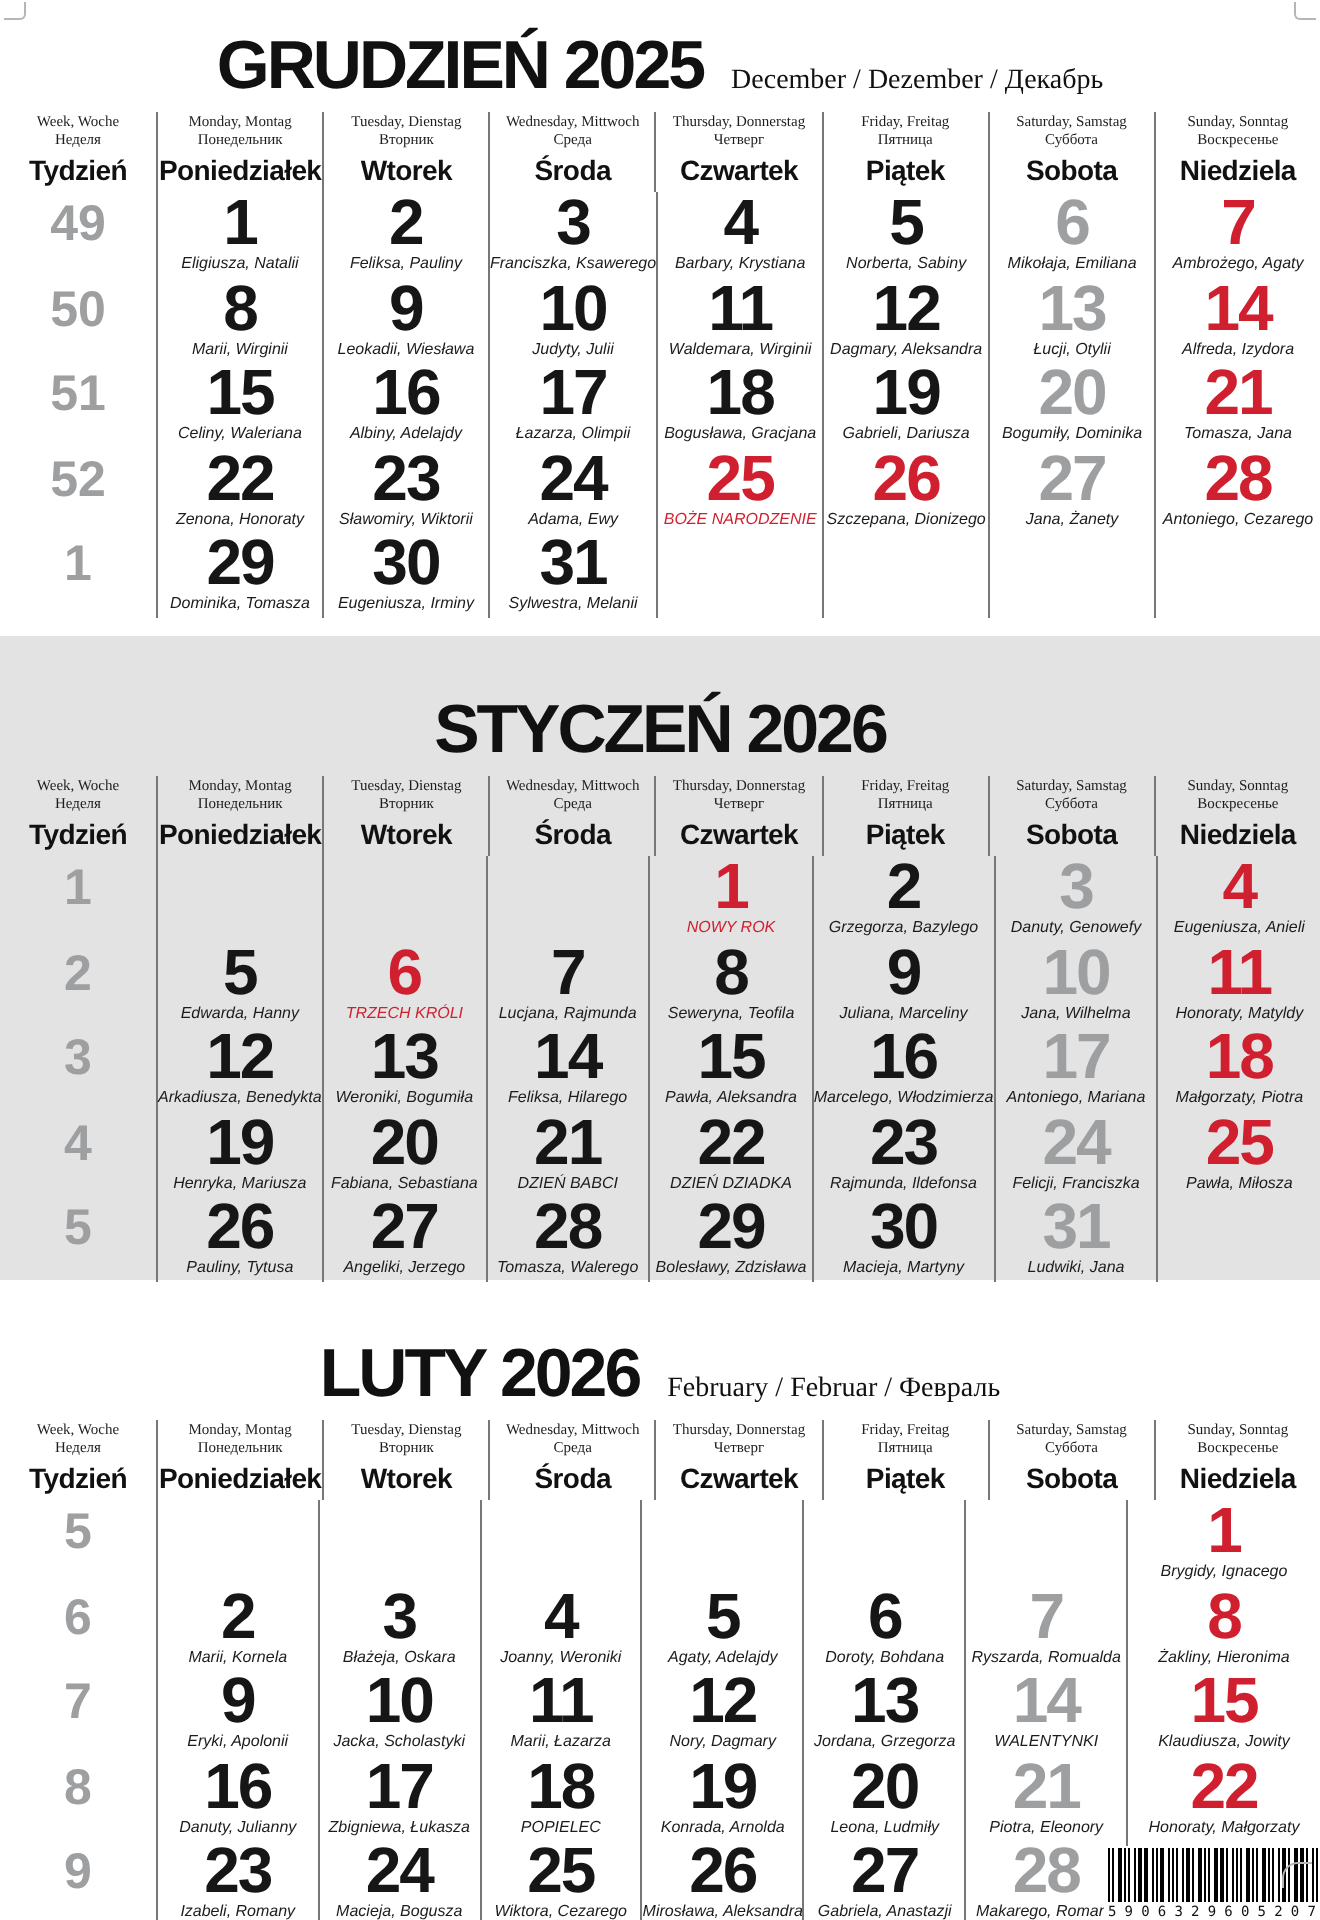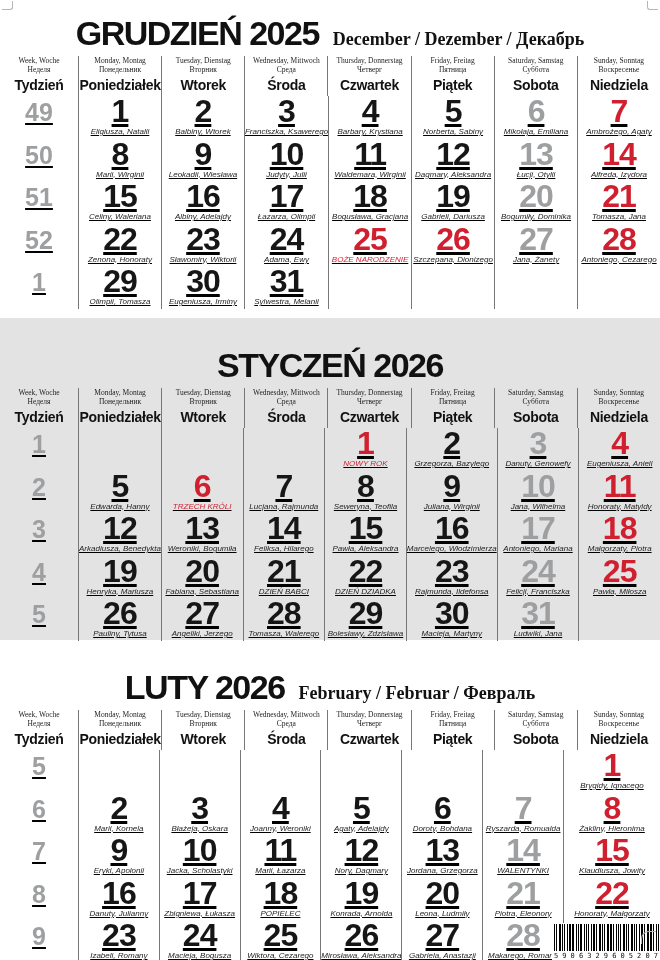--- a/index.html
+++ b/index.html
@@ -11,26 +11,26 @@
   }
   .month{box-sizing:border-box;}
   #m0{height:318px;background:#ffffff;}
   #m1{height:322px;background:#e3e3e4;}
   #m2{height:320px;background:#ffffff;}
 
   .title-row{display:flex;align-items:baseline;justify-content:center;gap:14px;}
   #m0 .title-row{padding-top:16px;}
   #m1 .title-row,#m2 .title-row{padding-top:30px;}
   .month-title{font-size:34px;font-weight:700;letter-spacing:-1.5px;color:#111;line-height:34px;}
-  .month-subtitle{font-family:"Liberation Serif",serif;font-size:18px;font-weight:700;color:#111;}
+  .month-subtitle{font-family:"Liberation Serif",serif;font-size:14px;font-weight:400;color:#111;}
 
   .cal{margin-top:6px;}
   .day-header,.grid{display:grid;grid-template-columns:78px repeat(7,1fr);}
   .day-header{height:40px;}
-  .grid{grid-auto-rows:42.5px;text-decoration:underline;}
+  .grid{grid-auto-rows:42.5px;}
   .h-cell{text-align:center;padding-top:1px;overflow:visible;}
   .h-small{font-family:"Liberation Serif",serif;font-size:7.5px;line-height:8.5px;color:#1d1d1d;white-space:nowrap;}
   .h-day{font-size:14px;font-weight:700;line-height:16px;padding-top:3px;letter-spacing:-0.3px;color:#111;white-space:nowrap;}
   .bl{border-left:1px solid #777;}
   .cell{text-align:center;overflow:visible;}
   .weeknum{font-size:25px;font-weight:700;color:#9d9fa1;line-height:33px;}
   .daynum{font-size:32px;font-weight:800;line-height:31px;letter-spacing:-1px;color:#161616;}
   .daynum.gray{color:#9d9fa1;}
   .daynum.red{color:#d01f2e;}
   .dayname{font-size:8px;font-style:italic;line-height:9px;color:#1c1c1c;white-space:nowrap;}
@@ -104,21 +104,21 @@
     <div class="grid">
         <div class="cell">
           <div class="weeknum">49</div>
         </div>
         <div class="cell bl">
           <div class="daynum">1</div>
           <div class="dayname">Eligiusza, Natalii</div>
         </div>
         <div class="cell bl">
           <div class="daynum">2</div>
-          <div class="dayname">Balbiny, Wtorek</div>
+          <div class="dayname">Feliksa, Pauliny</div>
         </div>
         <div class="cell bl">
           <div class="daynum">3</div>
           <div class="dayname">Franciszka, Ksawerego</div>
         </div>
         <div class="cell bl">
           <div class="daynum">4</div>
           <div class="dayname">Barbary, Krystiana</div>
         </div>
         <div class="cell bl">
@@ -224,21 +224,21 @@
         </div>
         <div class="cell bl">
           <div class="daynum red">28</div>
           <div class="dayname">Antoniego, Cezarego</div>
         </div>
         <div class="cell">
           <div class="weeknum">1</div>
         </div>
         <div class="cell bl">
           <div class="daynum">29</div>
-          <div class="dayname">Olimpii, Tomasza</div>
+          <div class="dayname">Dominika, Tomasza</div>
         </div>
         <div class="cell bl">
           <div class="daynum">30</div>
           <div class="dayname">Eugeniusza, Irminy</div>
         </div>
         <div class="cell bl">
           <div class="daynum">31</div>
           <div class="dayname">Sylwestra, Melanii</div>
         </div>
         <div class="cell bl"></div>
@@ -333,21 +333,21 @@
         <div class="cell bl">
           <div class="daynum">7</div>
           <div class="dayname">Lucjana, Rajmunda</div>
         </div>
         <div class="cell bl">
           <div class="daynum">8</div>
           <div class="dayname">Seweryna, Teofila</div>
         </div>
         <div class="cell bl">
           <div class="daynum">9</div>
-          <div class="dayname">Juliana, Wirginii</div>
+          <div class="dayname">Juliana, Marceliny</div>
         </div>
         <div class="cell bl">
           <div class="daynum gray">10</div>
           <div class="dayname">Jana, Wilhelma</div>
         </div>
         <div class="cell bl">
           <div class="daynum red">11</div>
           <div class="dayname">Honoraty, Matyldy</div>
         </div>
         <div class="cell">

